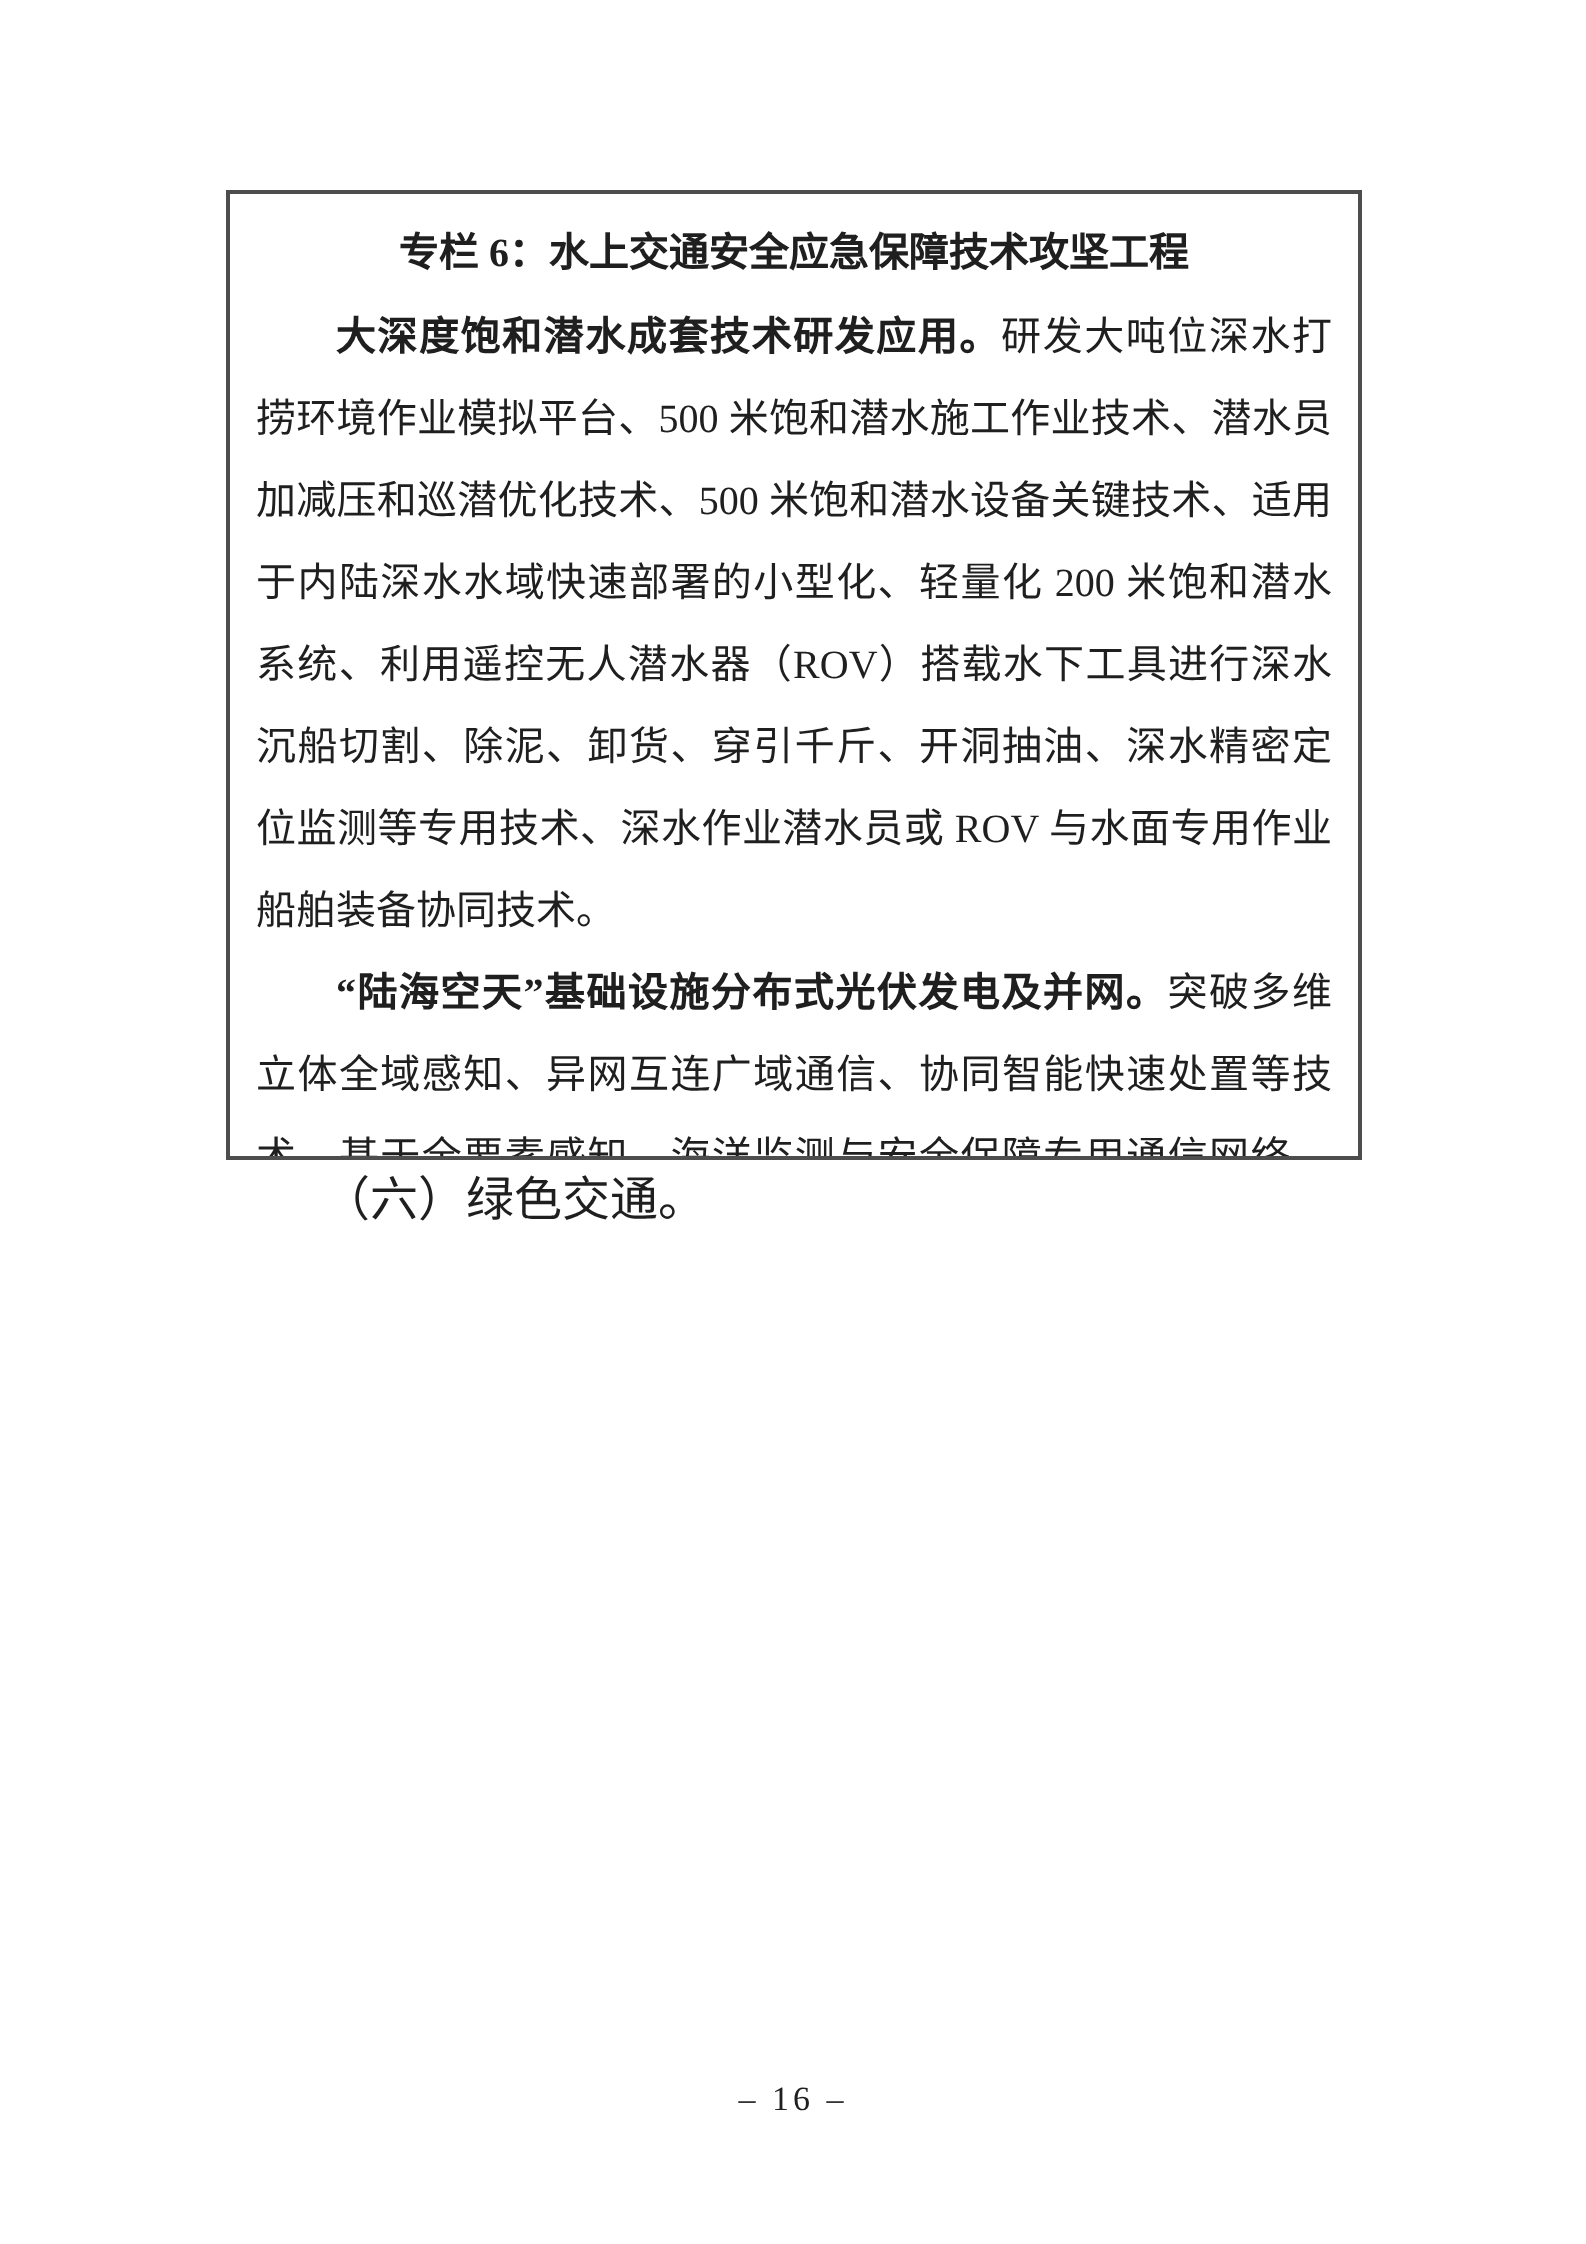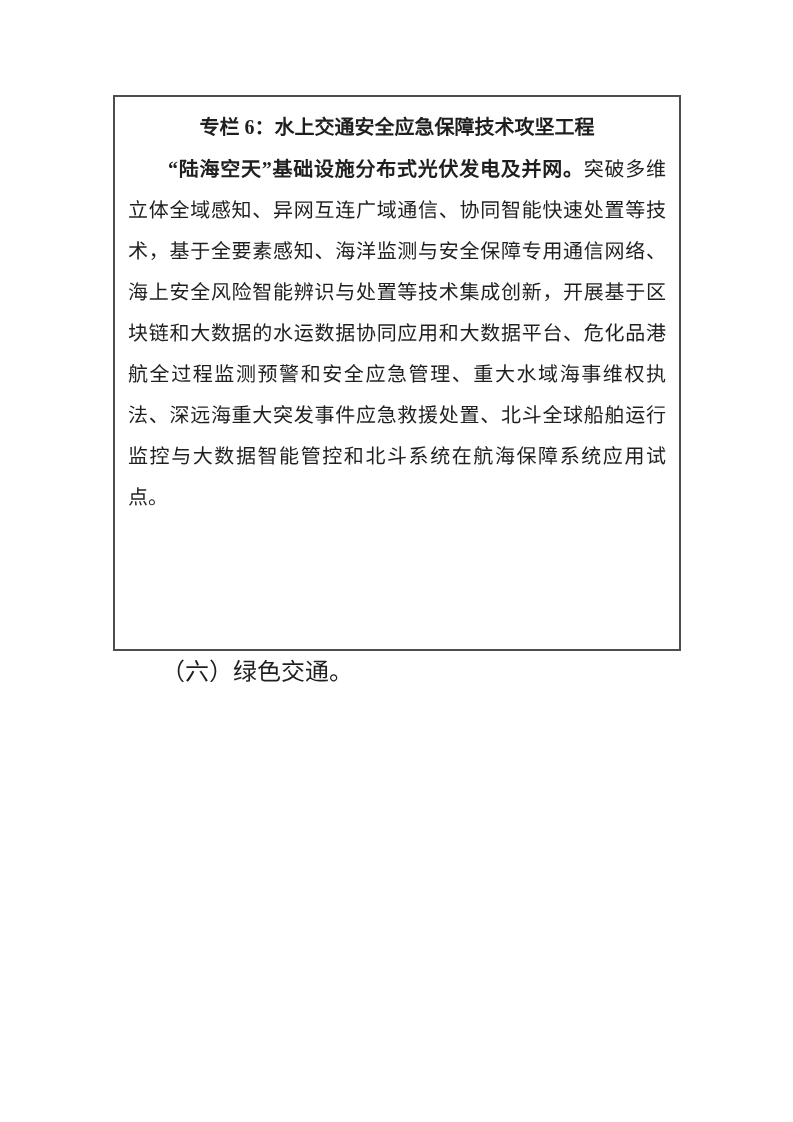--- a/index.html
+++ b/index.html
@@ -18,21 +18,21 @@
   }
   .content {
     position: absolute;
     left: 113px;
     top: 95px;
     width: 568px;
   }
   .callout-box {
     box-sizing: border-box;
     width: 568px;
-    height: 556px;
+    height: 485px;
     border: 2px solid #4d4d4d;
     padding: 6px 13px 4px 13px;
     overflow: hidden;
   }
   .box-title {
     text-align: center;
     font-weight: bold;
     font-size: 20px;
     line-height: 44px;
     margin: 2px 0 0 0;
@@ -75,25 +75,29 @@
 </style>
 </head>
 <body>
 
 <div class="page">
   <div class="content">
 
     <div class="callout-box">
       <div class="box-title">专栏 6：水上交通安全应急保障技术攻坚工程</div>
 
+      <p class="box-para">
+        <span class="lead">大深度饱和潜水成套技术研发应用。</span><span>研发大吨位深水打捞环境作业模拟平台、500 米饱和潜水施工作业技术、潜水员加减压和巡潜优化技术、500 米饱和潜水设备关键技术、适用于内陆深水水域快速部署的小型化、轻量化 200 米饱和潜水系统、利用遥控无人潜水器（ROV）搭载水下工具进行深水沉船切割、除泥、卸货、穿引千斤、开洞抽油、深水精密定位监测等专用技术、深水作业潜水员或 ROV 与水面专用作业船舶装备协同技术。</span>
+      </p>
 
       <p class="box-para">
         <span class="lead">“陆海空天”基础设施分布式光伏发电及并网。</span><span>突破多维立体全域感知、异网互连广域通信、协同智能快速处置等技术，基于全要素感知、海洋监测与安全保障专用通信网络、海上安全风险智能辨识与处置等技术集成创新，开展基于区块链和大数据的水运数据协同应用和大数据平台、危化品港航全过程监测预警和安全应急管理、重大水域海事维权执法、深远海重大突发事件应急救援处置、北斗全球船舶运行监控与大数据智能管控和北斗系统在航海保障系统应用试点。</span>
       </p>
     </div>
 
     <h3 class="section-heading">（六）绿色交通。</h3>
 
 
 
   </div>
 
+  <div class="page-number">– 16 –</div>
 </div>
 
 </body></html>

